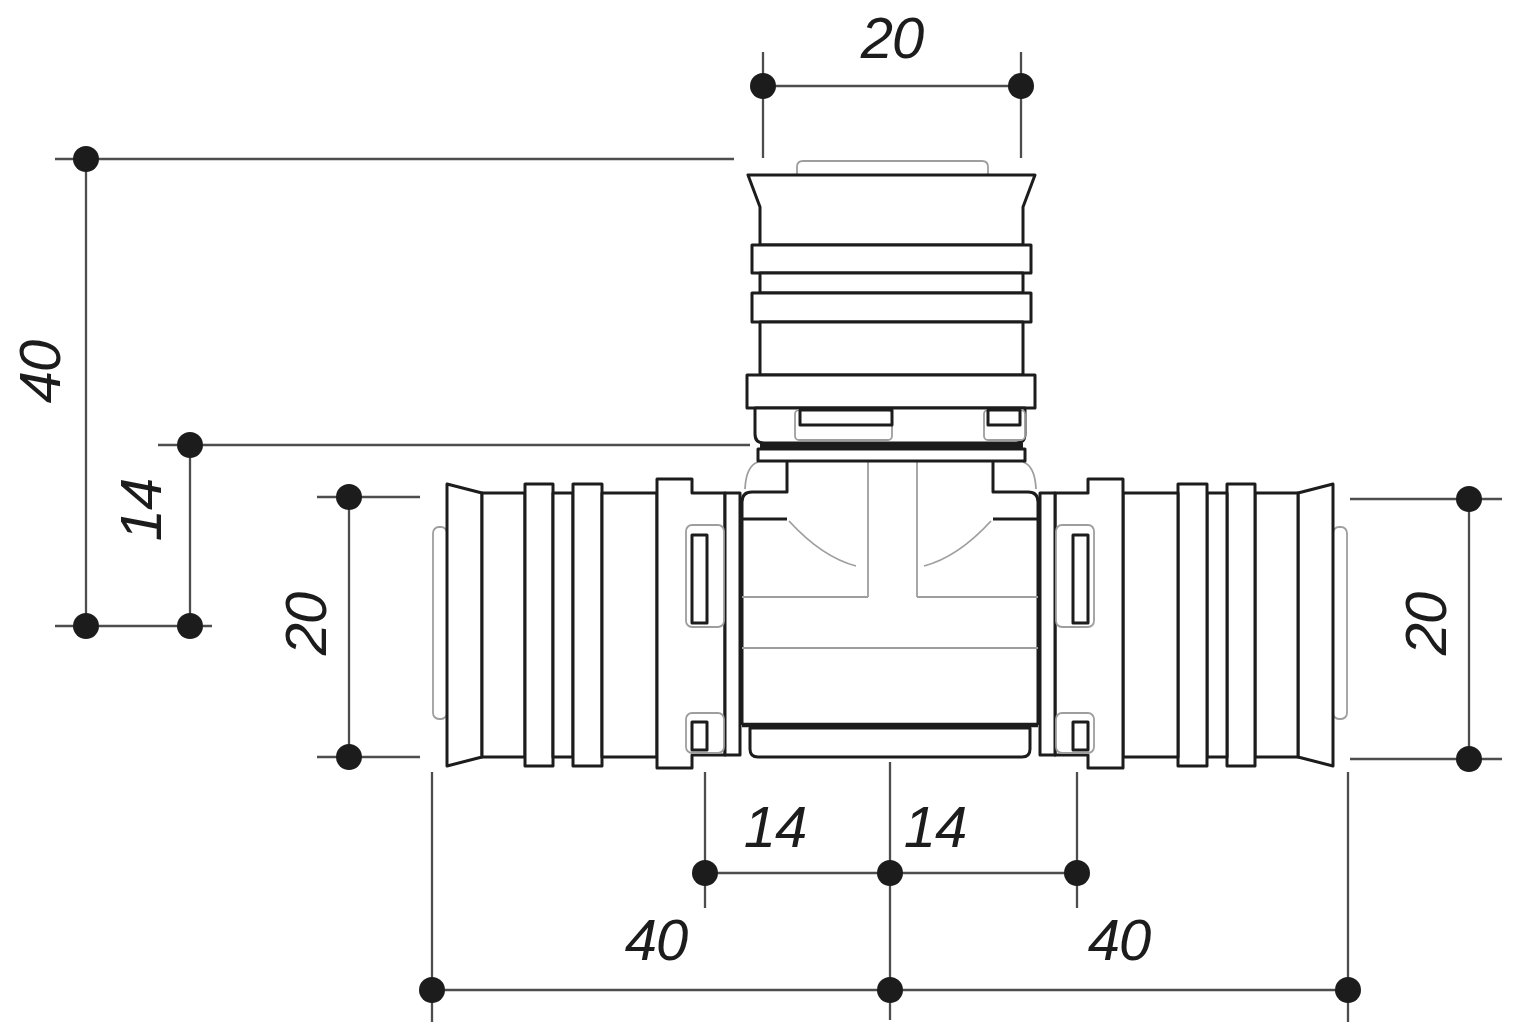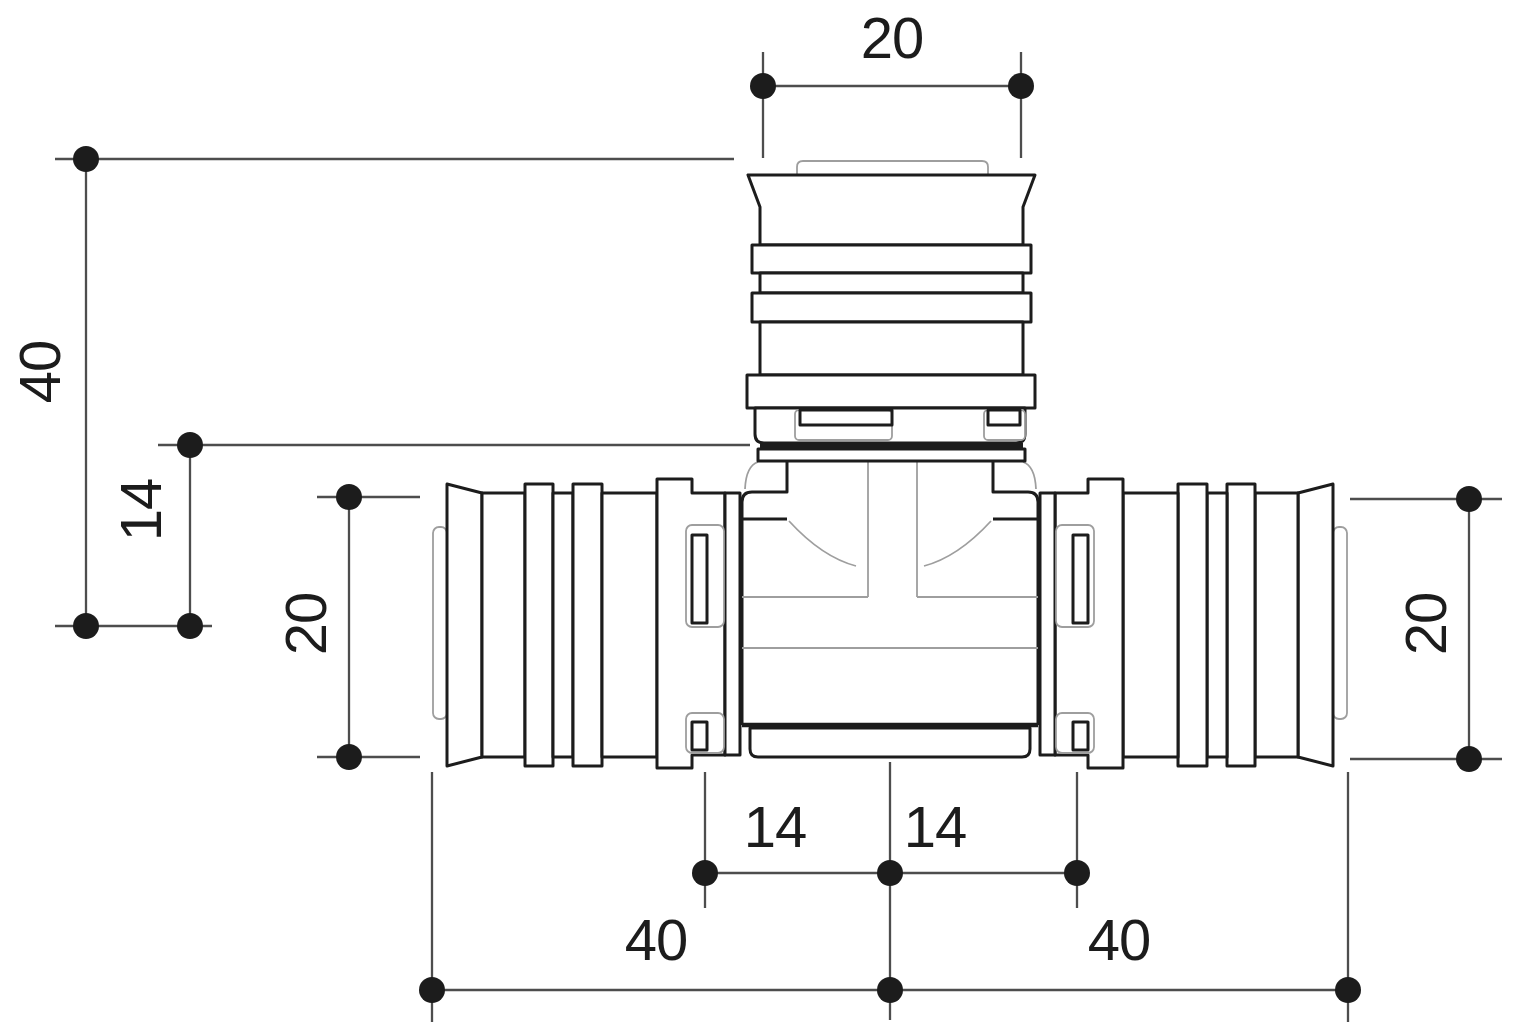--- a/index.html
+++ b/index.html
@@ -1,17 +1,17 @@
 <!DOCTYPE html>
 <html style="--ink: #1c1c1c; --dimline: #4d4d4d; --faint: #9e9e9e; --bg: #ffffff;"><head>
 <meta charset="utf-8">
 <style>
   html,body{margin:0;padding:0;}
   body{background:#ffffff;font-family:"Liberation Sans",sans-serif;}
-  .stage{position:relative;width:1516px;height:1035px;background:var(--bg,#fff);overflow:hidden;}
+  .stage{position:relative;width:1516px;height:1035px;background:var(--bg,#fff);overflow:hidden;font-style:italic;}
   svg{display:block;width:100%;height:100%;}
   .o2   {stroke:var(--ink,#1c1c1c); stroke-width:3;   fill:none;           stroke-linejoin:round;}
   .o2f  {stroke:var(--ink,#1c1c1c); stroke-width:3;   fill:var(--bg,#fff); stroke-linejoin:round;}
   .thick{stroke:var(--ink,#1c1c1c); stroke-width:6;   fill:none;}
   .mid  {stroke:var(--ink,#1c1c1c); stroke-width:4.5; fill:none;}
   .thin {stroke:var(--faint,#9e9e9e); stroke-width:1.8; fill:none; stroke-linejoin:round;}
   .thinf{stroke:var(--faint,#9e9e9e); stroke-width:1.8; fill:var(--bg,#fff); stroke-linejoin:round;}
   .dim  {stroke:var(--dimline,#4d4d4d); stroke-width:2.3; fill:none;}
   .dot  {fill:var(--ink,#1c1c1c); stroke:none;}
   .lbl  {font-family:"Liberation Sans",sans-serif; font-size:58px; fill:var(--ink,#1c1c1c);

